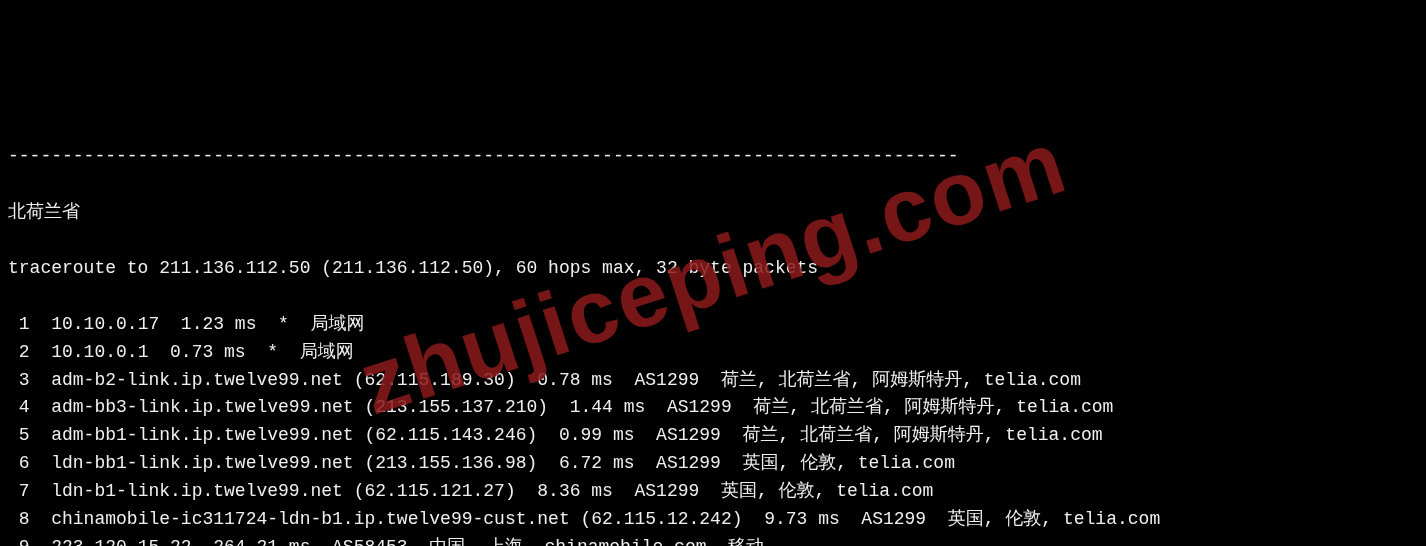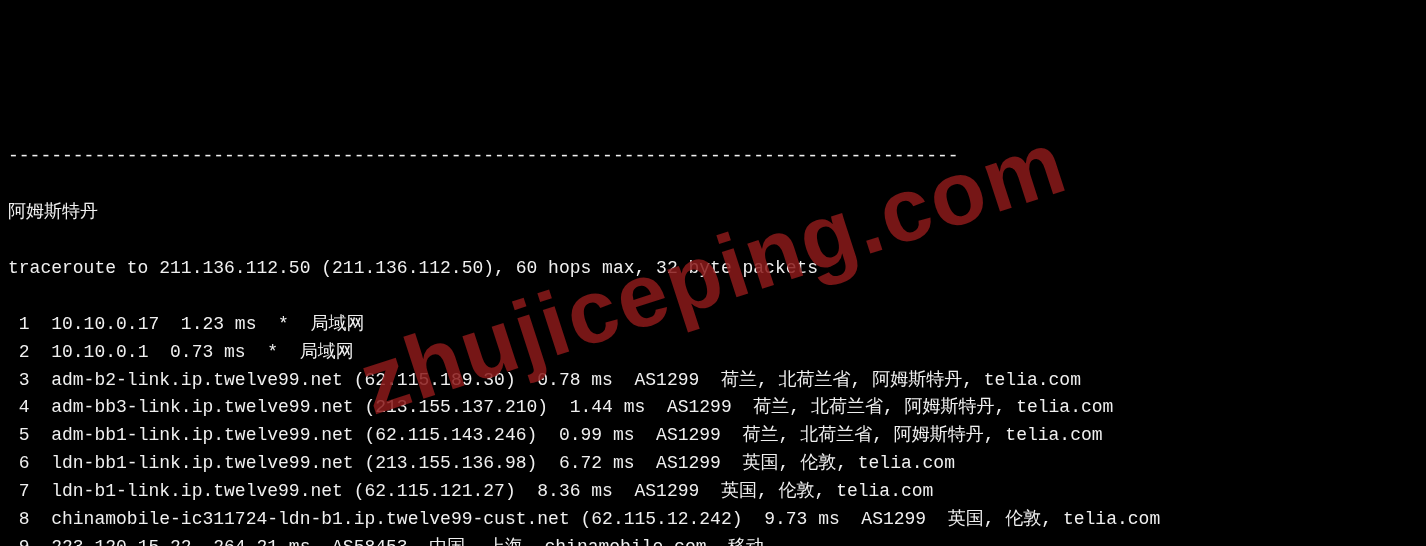--- a/index.html
+++ b/index.html
@@ -46,21 +46,21 @@
       letter-spacing: 0;
     }
   </style>
 </head>
 <body>
 
 
 
 <div class="terminal">
 <div class="line dashes">----------------------------------------------------------------------------------------</div>
-<div class="line">阿姆斯特丹</div>
+<div class="line">北荷兰省</div>
 <div class="line">traceroute to 211.136.112.50 (211.136.112.50), 60 hops max, 32 byte packets</div>
 <div id="hops-container"><div class="line"><span> 1</span><span>  10.10.0.17  1.23 ms  *  局域网</span></div><div class="line"><span> 2</span><span>  10.10.0.1  0.73 ms  *  局域网</span></div><div class="line"><span> 3</span><span>  adm-b2-link.ip.twelve99.net (62.115.189.30)  0.78 ms  AS1299  荷兰, 北荷兰省, 阿姆斯特丹, telia.com</span></div><div class="line"><span> 4</span><span>  adm-bb3-link.ip.twelve99.net (213.155.137.210)  1.44 ms  AS1299  荷兰, 北荷兰省, 阿姆斯特丹, telia.com</span></div><div class="line"><span> 5</span><span>  adm-bb1-link.ip.twelve99.net (62.115.143.246)  0.99 ms  AS1299  荷兰, 北荷兰省, 阿姆斯特丹, telia.com</span></div><div class="line"><span> 6</span><span>  ldn-bb1-link.ip.twelve99.net (213.155.136.98)  6.72 ms  AS1299  英国, 伦敦, telia.com</span></div><div class="line"><span> 7</span><span>  ldn-b1-link.ip.twelve99.net (62.115.121.27)  8.36 ms  AS1299  英国, 伦敦, telia.com</span></div><div class="line"><span> 8</span><span>  chinamobile-ic311724-ldn-b1.ip.twelve99-cust.net (62.115.12.242)  9.73 ms  AS1299  英国, 伦敦, telia.com</span></div><div class="line"><span> 9</span><span>  223.120.15.22  264.21 ms  AS58453  中国, 上海, chinamobile.com, 移动</span></div></div>
 </div>
 
 <div class="watermark">zhujiceping.com</div>
 
 
 
 
 </body></html>

